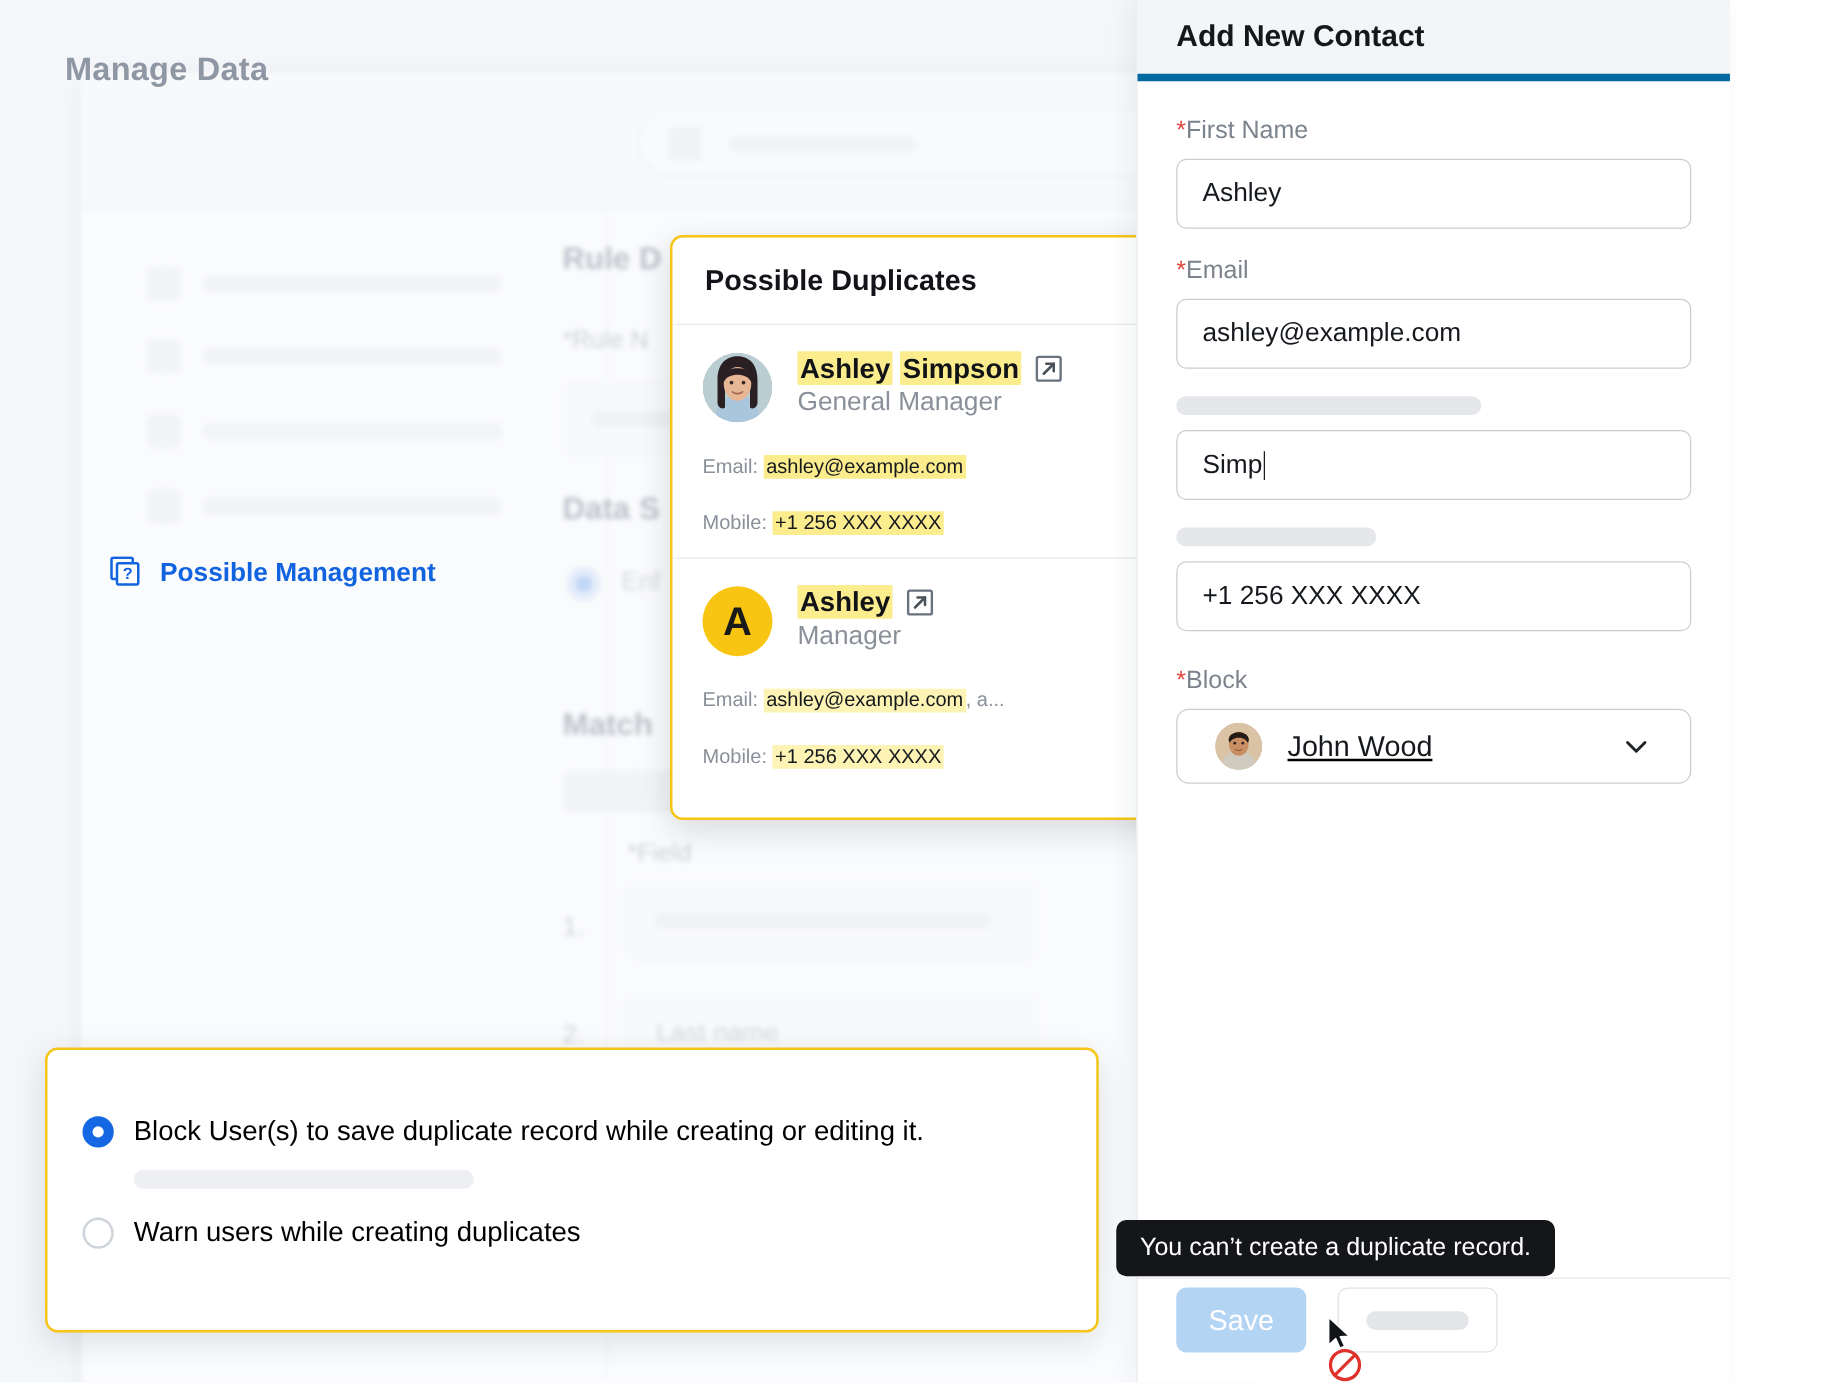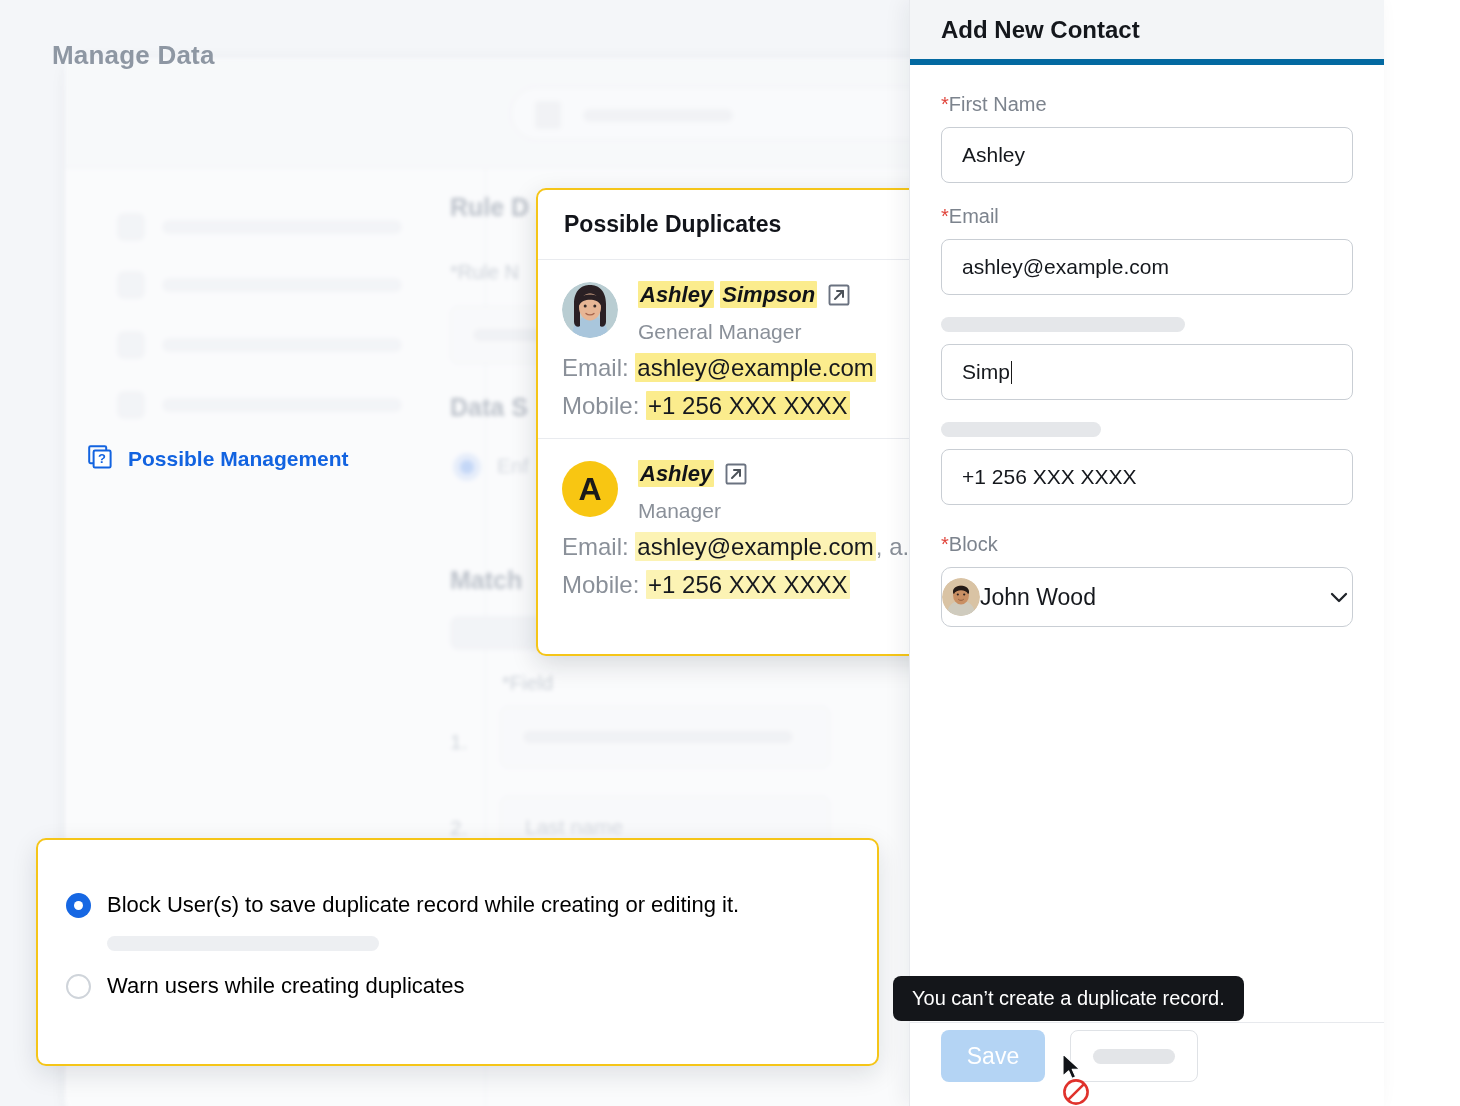--- a/index.html
+++ b/index.html
@@ -82,24 +82,24 @@
   }
   .dup-item { padding: 22px 24px 18px 24px; }
   .dup-item + .dup-item { border-top: 1px solid #e9ebef; }
   .dup-top { display: flex; align-items: flex-start; gap: 20px; }
   .dup-av { width: 56px; height: 56px; border-radius: 50%; flex: 0 0 56px; overflow: hidden; }
   .dup-av-init {
     width: 56px; height: 56px; border-radius: 50%; flex: 0 0 56px;
     background: #f8c612; color: #1a1a1a; font-size: 32px; font-weight: bold;
     display: flex; align-items: center; justify-content: center;
   }
-  .dup-name-row { display: flex; align-items: center; gap: 10px; font-style: italic; }
+  .dup-name-row { display: flex; align-items: center; gap: 10px; }
   .dup-name { font-size: 22px; font-weight: bold; color: #111317; }
-  .dup-role { font-size: 21px; color: #8a9099; margin-top: 12px; }
-  .dup-meta { font-size: 24px; color: #8a9099; margin-top: 10px; white-space: nowrap; }
+  .dup-role { font-size: 21px; color: #8a9099; margin-top: 2px; }
+  .dup-meta { font-size: 16px; color: #8a9099; margin-top: 27px; white-space: nowrap; }
   .dup-meta .v { color: #15181d; }
   .hl { background: #fbec8d; padding: 1px 2px; border-radius: 1px; }
   .hl2 { background: #fcf3b4; padding: 1px 2px; border-radius: 1px; }
   .ext-ic { width: 24px; height: 24px; flex: 0 0 24px; display:block; cursor:pointer; }
 
   
   .actions {
     position: absolute; left: 36px; top: 838px; width: 843px; height: 228px;
     background: #ffffff; border: 2px solid #f5c518; border-radius: 10px;
     box-shadow: 0 8px 26px rgba(20,25,40,.12);
@@ -133,22 +133,23 @@
   .fld-skel.sm { width: 160px; }
   .fld-input {
     width: 100%; height: 56px; border: 1px solid #c9ced4; border-radius: 8px;
     background: #fff; font-size: 21px; color: #15181d;
     padding: 0 20px; font-family: "Liberation Sans", sans-serif;
     display: flex; align-items: center;
   }
   .caret { display:inline-block; width:1.5px; height:23px; background:#1a1a1a; margin-left:1px; vertical-align:-4px; }
   .owner-sel {
     width: 100%; height: 60px; border: 1px solid #c9ced4; border-radius: 10px;
-    background: #fff; display: flex; align-items: center; padding: 0 0; gap: 0;
+    background: #fff; display: flex; align-items: center; padding: 0 30px; gap: 20px;
     cursor: pointer;
+    text-decoration: underline;
   }
   .owner-av { width: 38px; height: 38px; border-radius: 50%; overflow: hidden; flex: 0 0 38px; }
   .owner-name { font-size: 23px; color: #15181d; flex: 1; }
   .chev { width: 26px; height: 26px; flex: 0 0 26px; }
 
   .panel-foot-sep { position: absolute; left: 0; right: 0; top: 1022px; height: 1px; background: #e7e9ed; }
   .panel-foot { position: absolute; left: 31px; top: 1030px; display: flex; gap: 25px; align-items: center; }
   .btn-save {
     width: 104px; height: 52px; background: #b4d4f4; border: 0; border-radius: 8px;
     color: #ffffff; font-size: 23px; font-family: "Liberation Sans", sans-serif;

